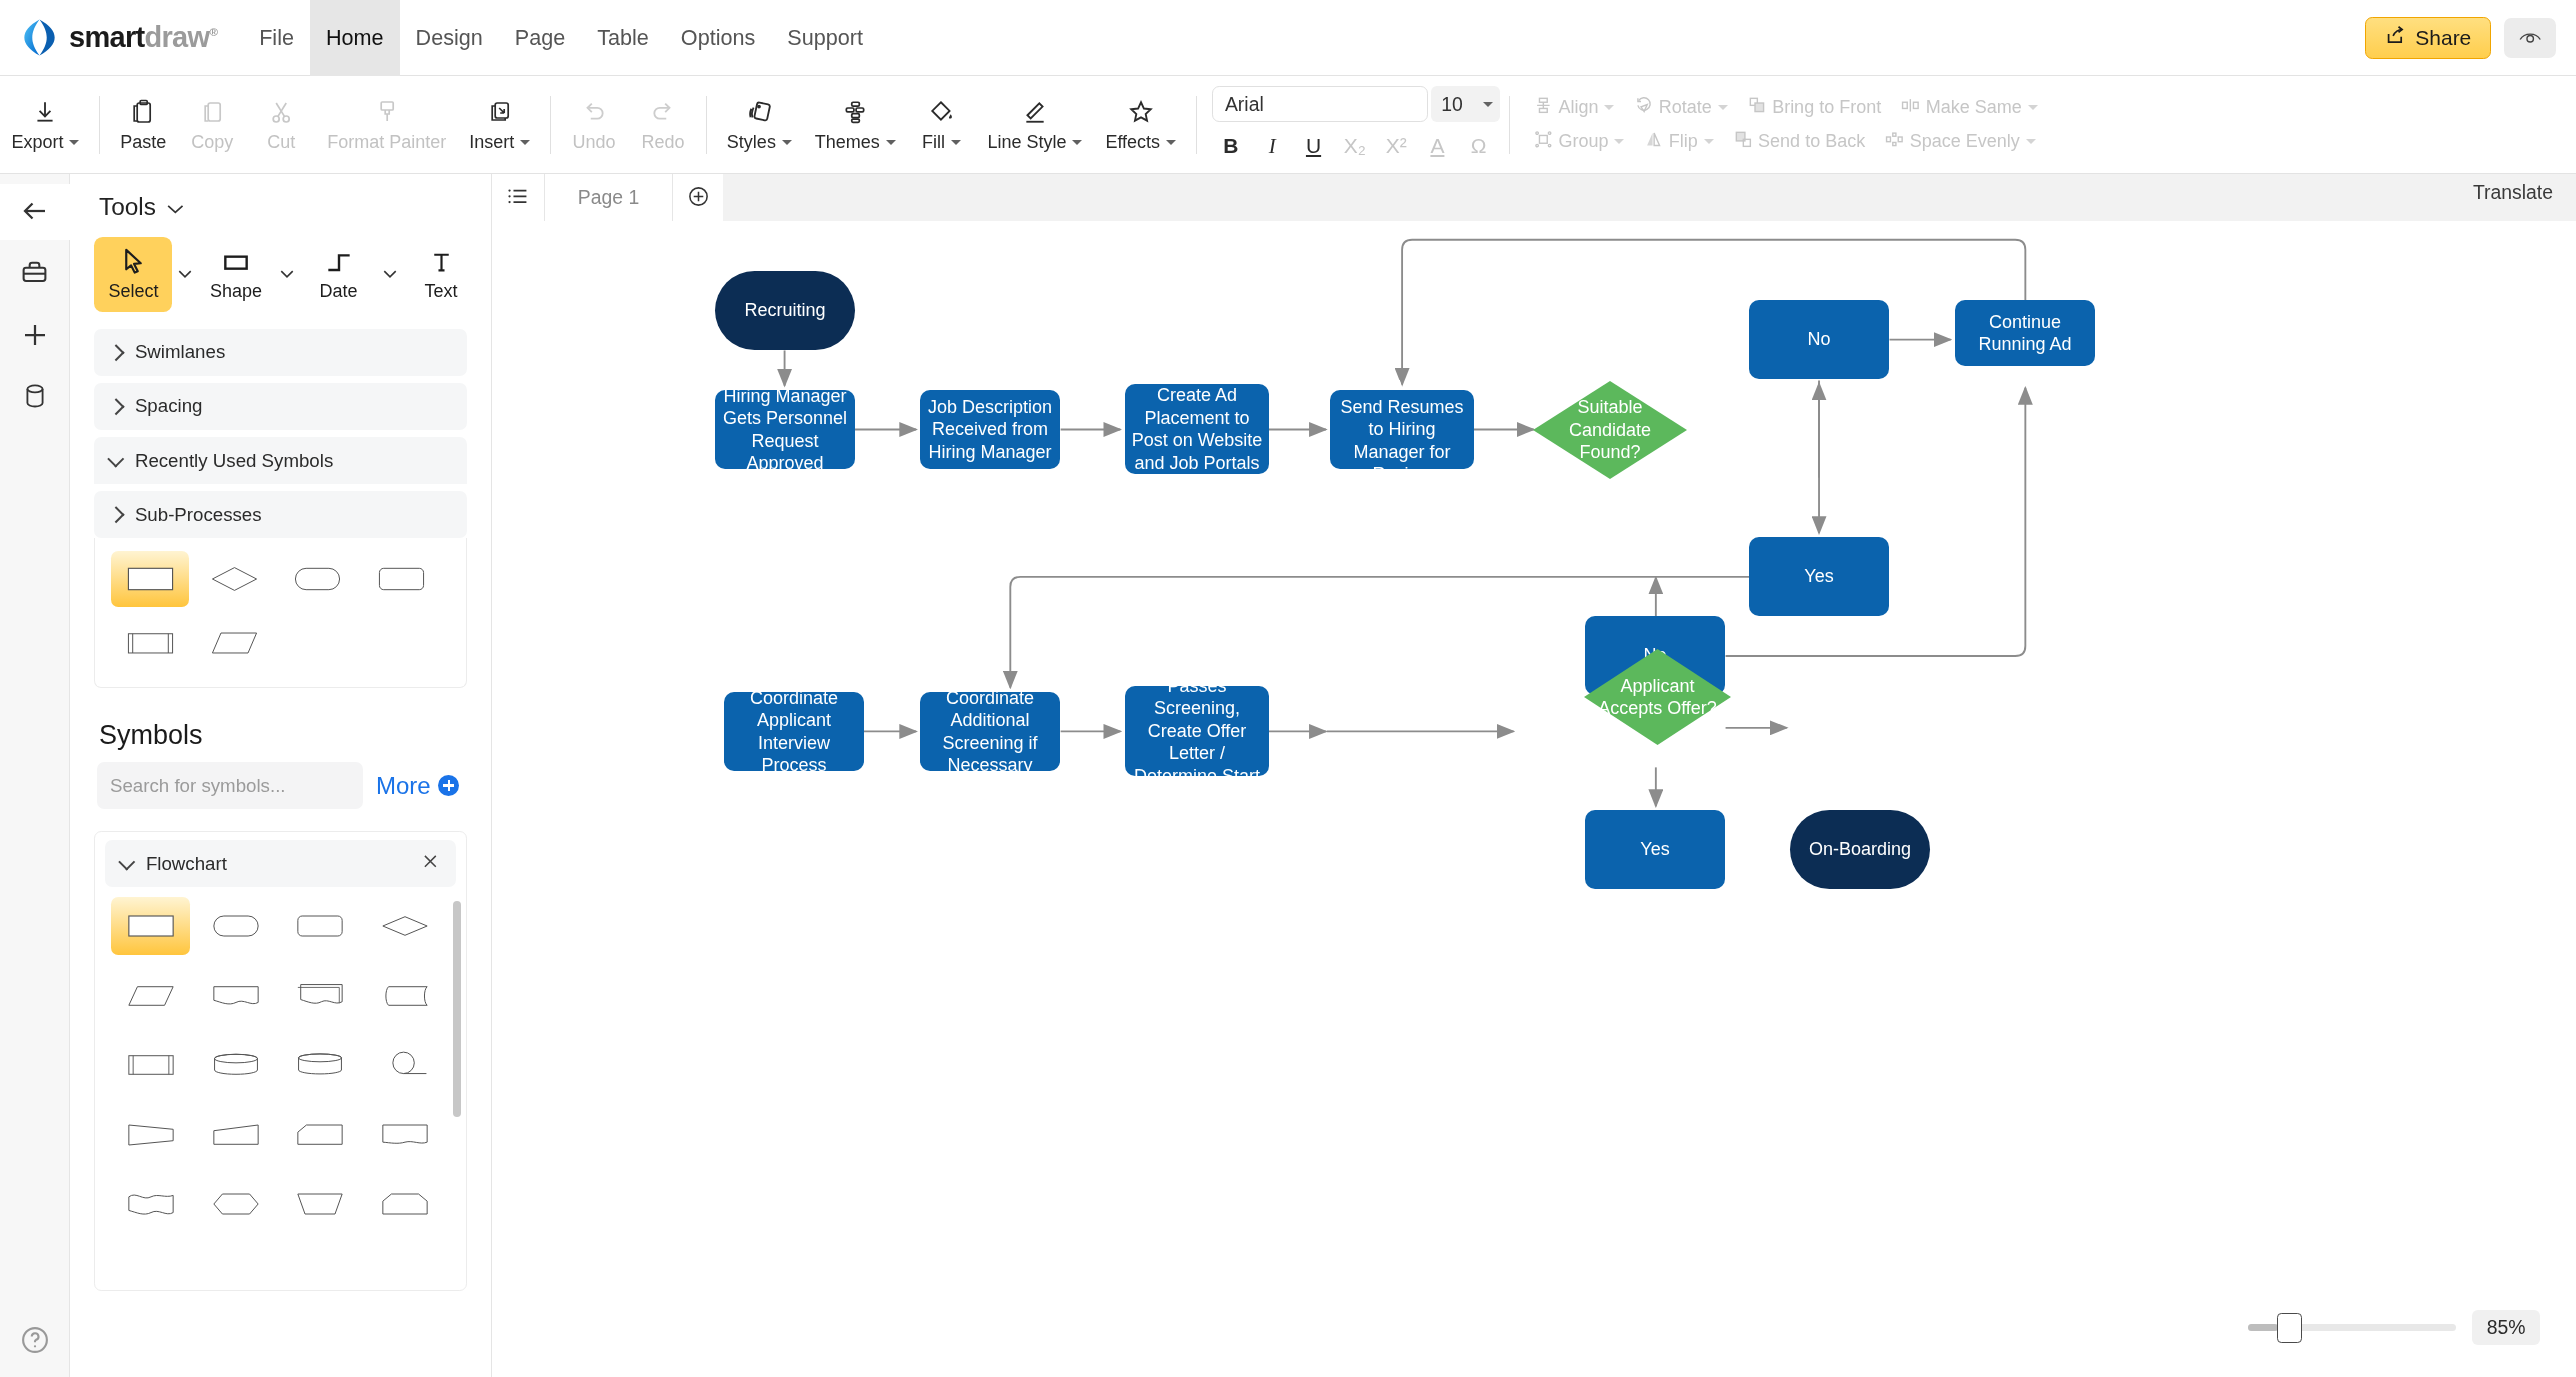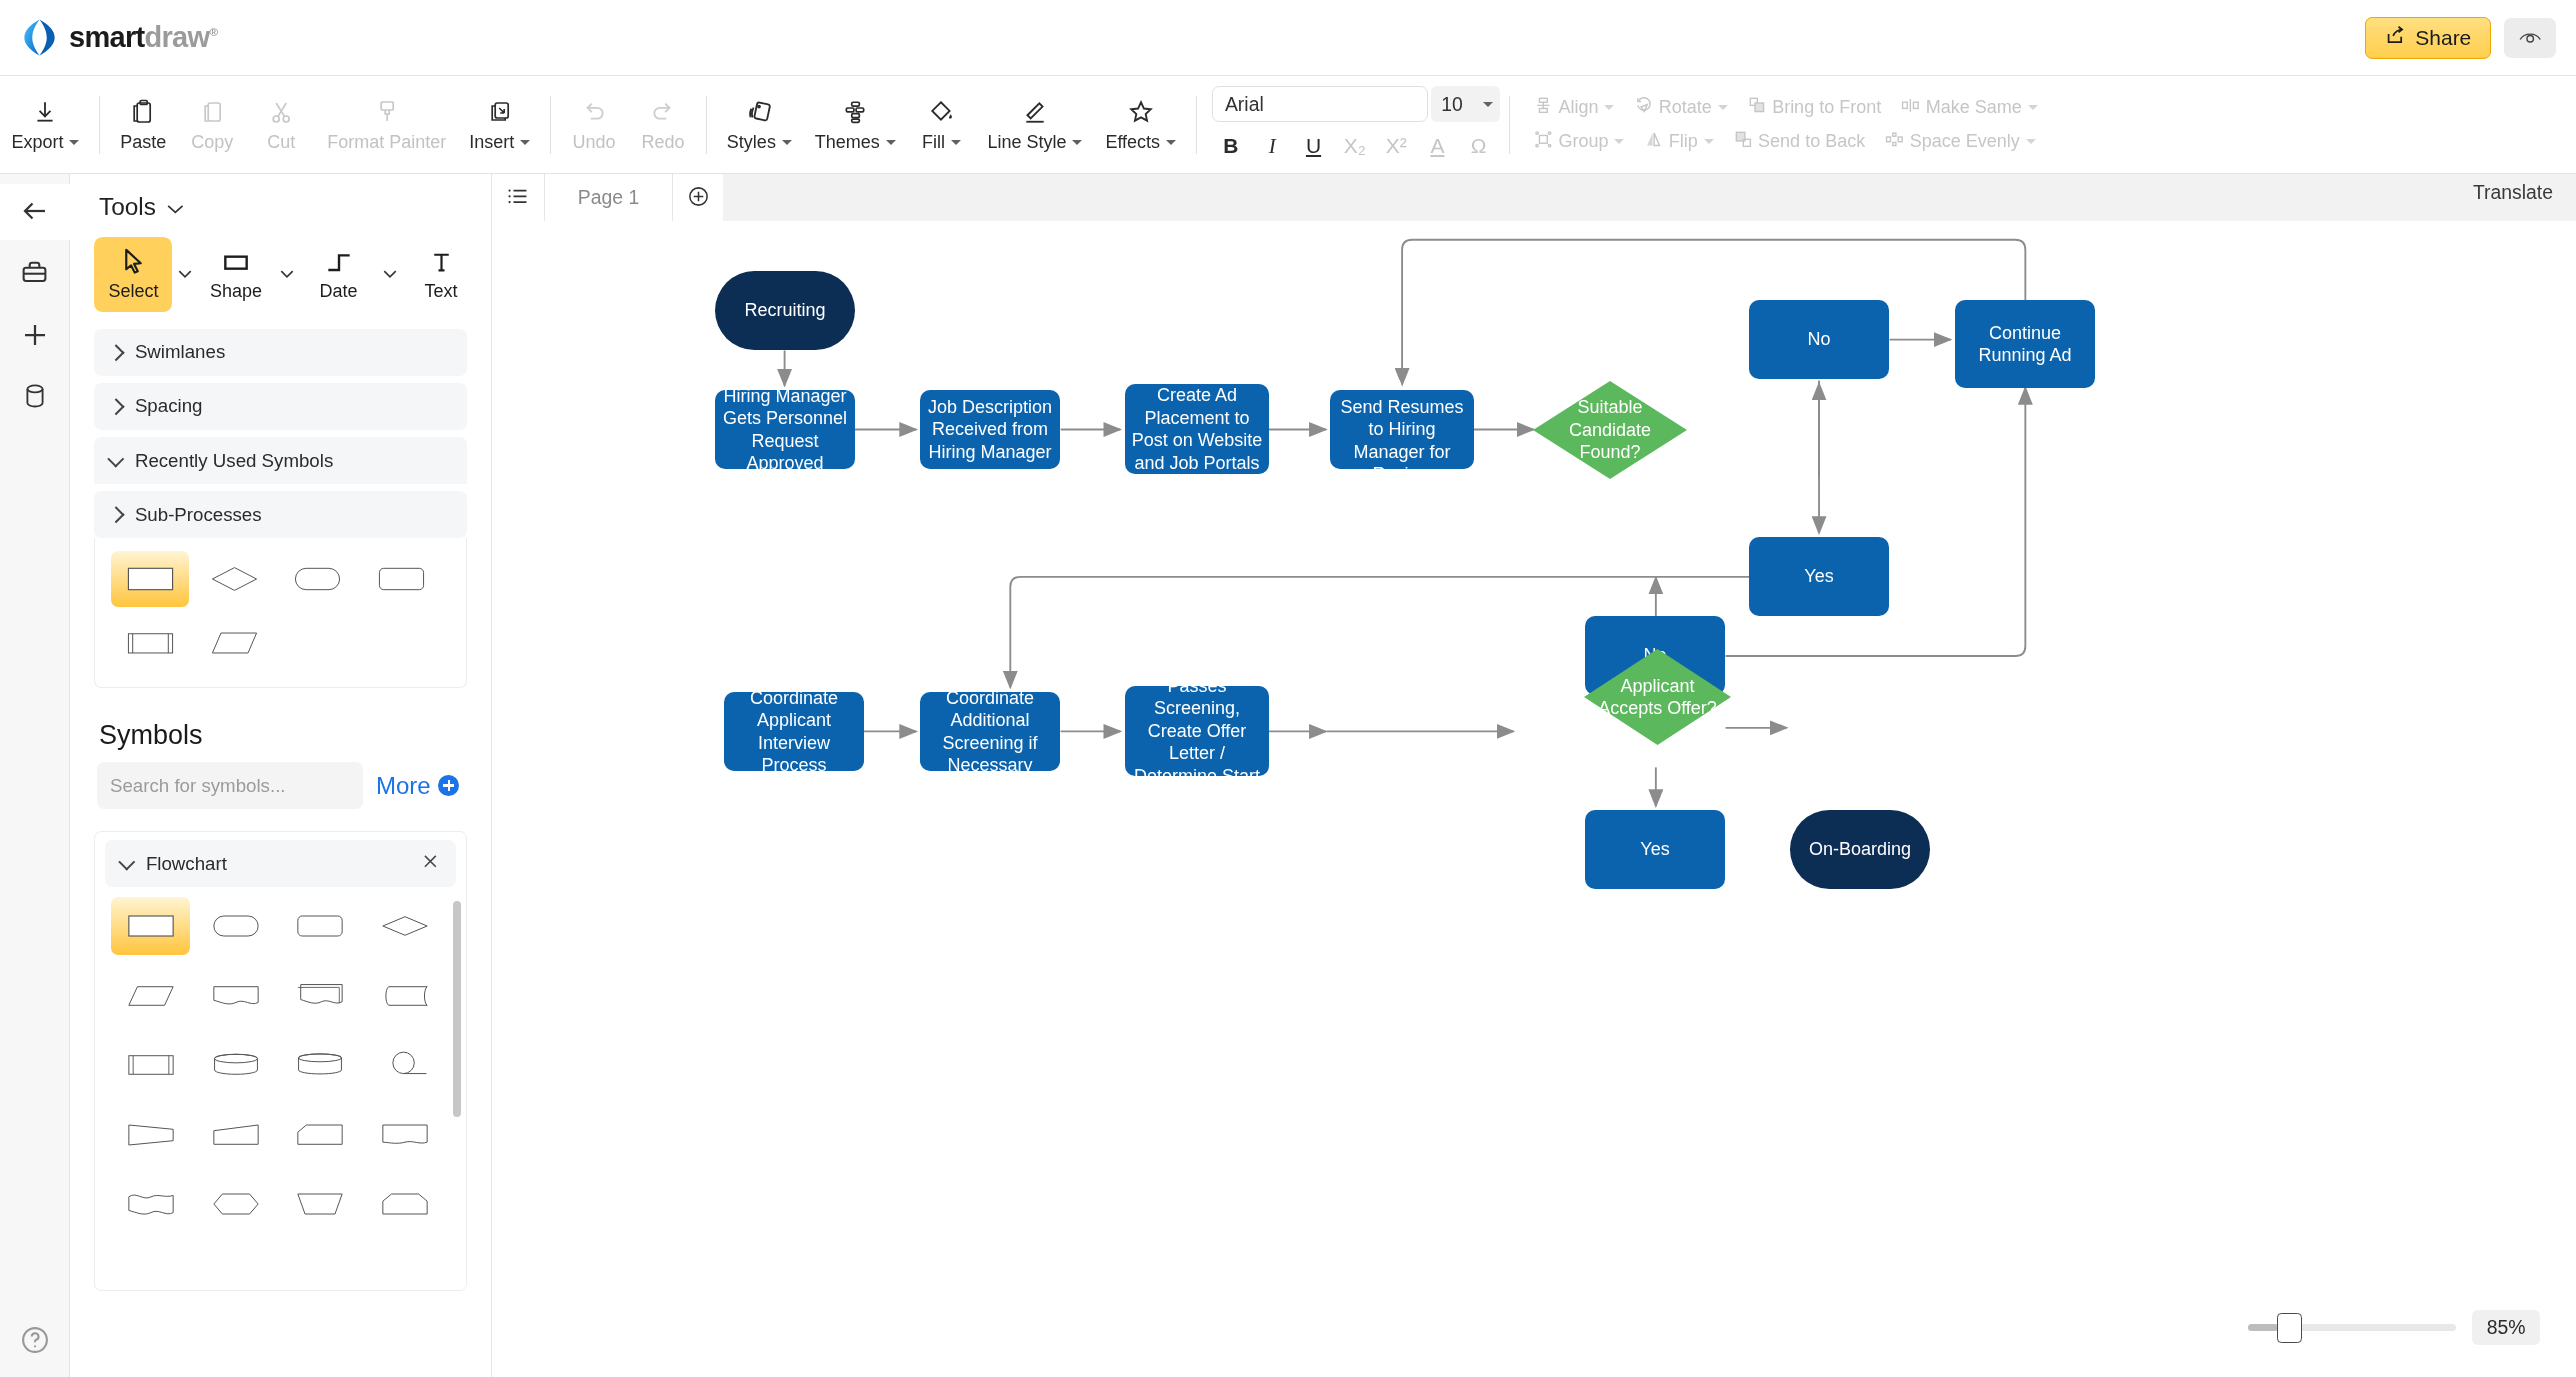--- a/index.html
+++ b/index.html
@@ -232,20 +232,29 @@
                 <stop offset="100%" stop-color="#0066cc"></stop>
           </linearGradient>
             </defs>
           <path d="M27 2 C13 10 6 18 6 27 C6 36 13 44 27 52 C20 42 17 35 17 27 C17 19 20 12 27 2 Z" fill="url(#lg1)"></path>
           <path d="M27 2 C41 10 48 18 48 27 C48 36 41 44 27 52 C34 42 37 35 37 27 C37 19 34 12 27 2 Z" fill="#0b5fb0"></path>
         </svg>
       </span>
       <span class="logo-text"><span class="smart">smart</span><span class="draw">draw</span><span class="tm">®</span></span>
     </div>
 
+    <div class="menu-items">
+      <div class="menu-item">File</div>
+      <div class="menu-item active">Home</div>
+      <div class="menu-item">Design</div>
+      <div class="menu-item">Page</div>
+      <div class="menu-item">Table</div>
+      <div class="menu-item">Options</div>
+      <div class="menu-item">Support</div>
+    </div>
 
     <div class="topright">
       <div class="share-btn">
         <span>
           <svg width="21.6" height="21.6" viewBox="0 0 24 24" fill="none" stroke="#1b1b1b" stroke-width="1.9">
             <path d="M4 10v9h14v-6"></path>
               <path d="M9 12c3-6 7-7 10-7"></path>
               <path d="M15 2l4 3-4 3"></path>
           </svg>
         </span>
@@ -915,21 +924,21 @@
 
       <div class="node dec" style="left:1041px; top:160px; width:154px; height:98px;">
         <span class="dec-shape"></span>
         <span class="dec-label">Suitable Candidate Found?</span>
       </div>
 
       <div class="node proc" style="left:1257px; top:79px; width:140px; height:79px;">
         <span>No</span>
       </div>
 
-      <div class="node proc" style="left:1463px; top:79px; width:140px; height:88px;">
+      <div class="node proc" style="left:1463px; top:79px; width:140px; height:66px;">
         <span>Continue Running Ad</span>
       </div>
 
       <div class="node proc" style="left:1257px; top:316px; width:140px; height:79px;">
         <span>Yes</span>
       </div>
 
       <div class="node proc" style="left:1093px; top:395px; width:140px; height:79px;">
         <span>No</span>
       </div>

